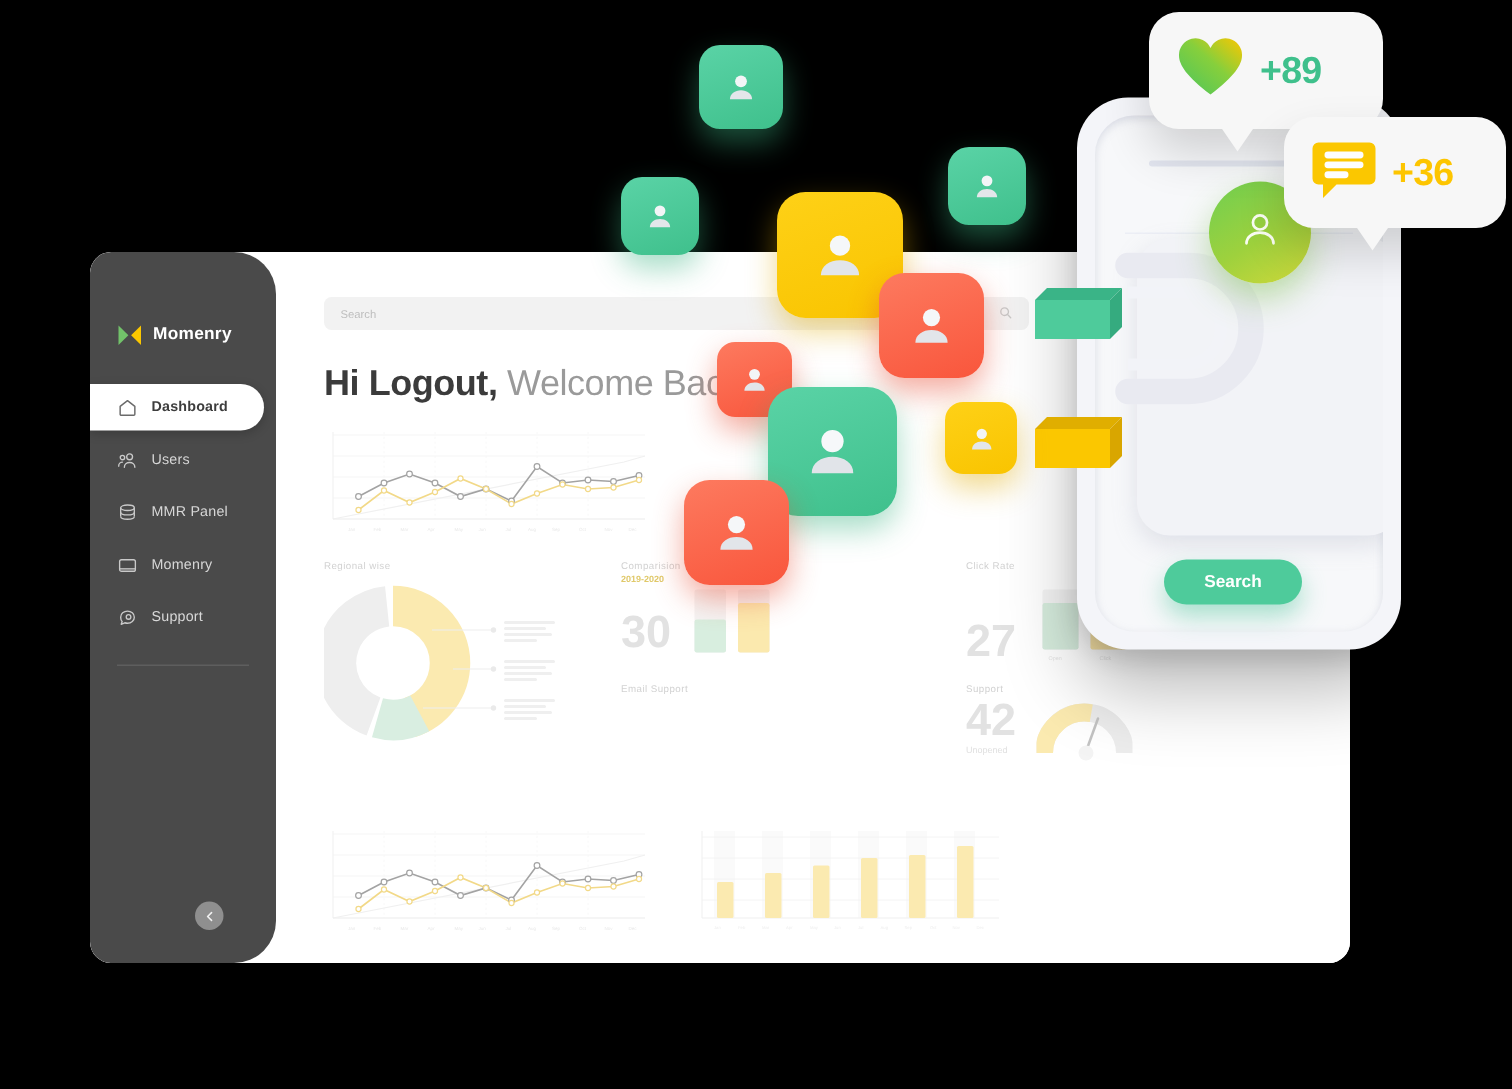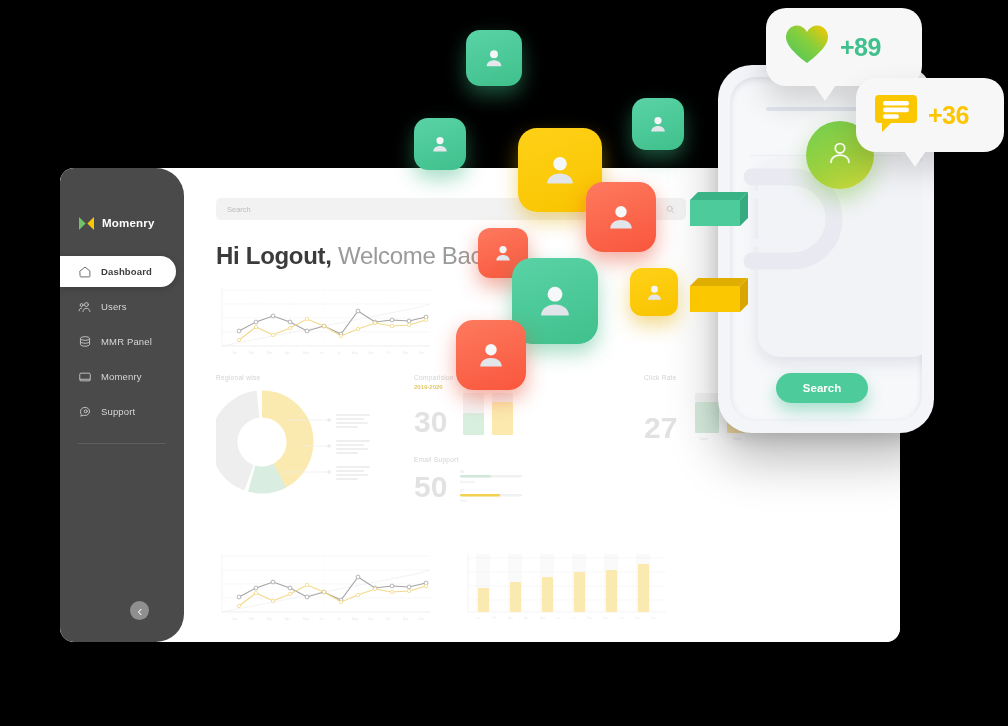--- a/index.html
+++ b/index.html
@@ -420,35 +420,37 @@
                 <rect x="2" y="11" width="24" height="31" rx="1.5" fill="#d6ecdd"></rect>
                 <rect x="34" y="23" width="24" height="19" rx="1.5" fill="#fbe6a8"></rect>
                 <text x="6" y="49" font-size="3.6" fill="#e4e4e4" font-family="Liberation Sans">Open</text>
                 <text x="40" y="49" font-size="3.6" fill="#e4e4e4" font-family="Liberation Sans">Click</text>
               </svg>
             </div>
           </div>
 
           <div class="stat">
             <div class="panel-title">Email Support</div>
-            <div style="display:flex;align-items:center;gap:12px;">
-              <div class="bignum">50</div>
-              <svg width="64" height="42" viewBox="0 0 64 42">
-                <text x="1" y="7" font-size="3.4" fill="#dadada" font-family="Liberation Sans">35</text>
-                <rect x="1" y="9" width="62" height="2.4" rx="1.2" fill="#f1f1f1"></rect>
-                <rect x="1" y="9" width="31" height="2.4" rx="1.2" fill="#cfe9d8"></rect>
-                <text x="1" y="17" font-size="3.4" fill="#e6e6e6" font-family="Liberation Sans">Delivered</text>
-                <text x="1" y="26" font-size="3.4" fill="#dadada" font-family="Liberation Sans">27</text>
-                <rect x="1" y="28" width="62" height="2.4" rx="1.2" fill="#f1f1f1"></rect>
-                <rect x="1" y="28" width="40" height="2.4" rx="1.2" fill="#f4d250"></rect>
-                <text x="1" y="36" font-size="3.4" fill="#e6e6e6" font-family="Liberation Sans">Sent</text>
+          </div>
+
+          <div class="stat">
+            <div class="panel-title">Support</div>
+            <div style="display:flex;align-items:flex-start;gap:14px;">
+              <div>
+                <div class="bignum">42</div>
+                <div class="smalllbl">Unopened</div>
+              </div>
+              <svg width="64" height="42" viewBox="0 0 64 42" class="gauge">
+                <path d="M5 36 A27 27 0 0 1 59 36" fill="none" stroke="#ededed" stroke-width="12" stroke-linecap="butt"></path>
+                <path d="M5 36 A27 27 0 0 1 36.5 9.5" fill="none" stroke="#fbeab0" stroke-width="12"></path>
+                <line x1="33" y1="35" x2="41" y2="13" stroke="#c3c3c3" stroke-width="1.7" stroke-linecap="round"></line>
+                <circle cx="33" cy="36" r="5" fill="#f4f4f4"></circle>
               </svg>
             </div>
           </div>
-
 
         </div>
       </div>
 
       <div class="section3">
 
         <div class="linechart" style="margin-top:0;">
           <svg width="222" height="78" viewBox="0 0 222 78">
             <g stroke="#f4f4f4" stroke-width=".6">
               <line x1="6" y1="8" x2="214" y2="8"></line>

